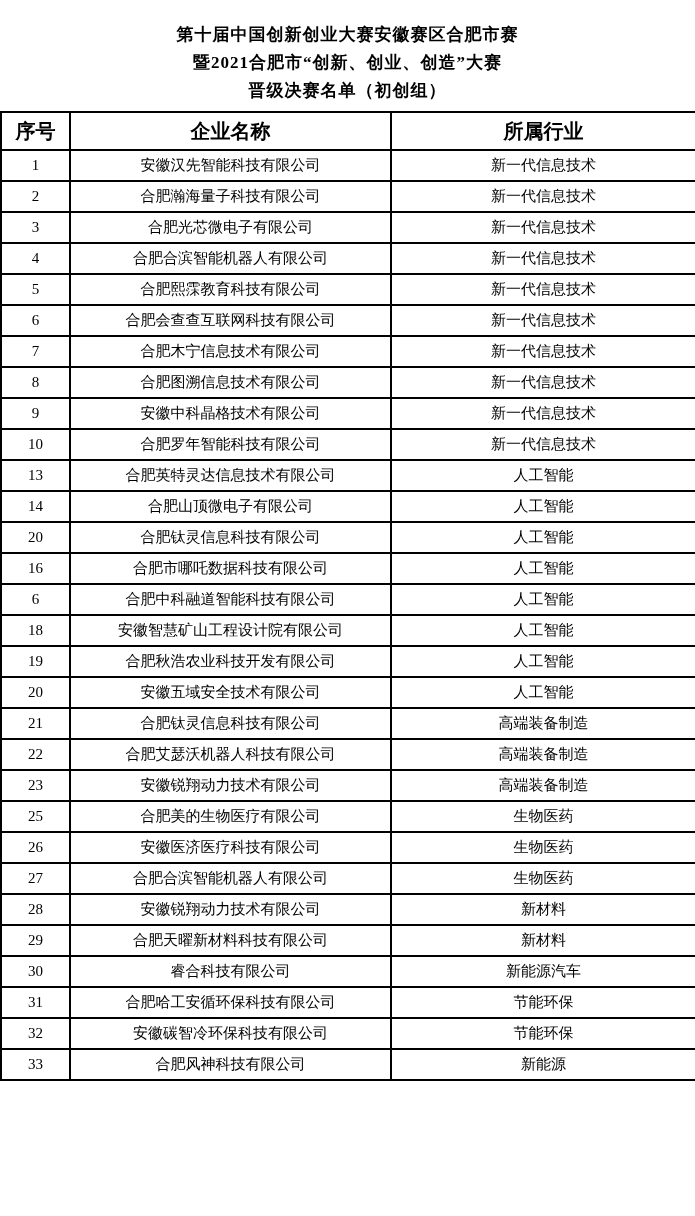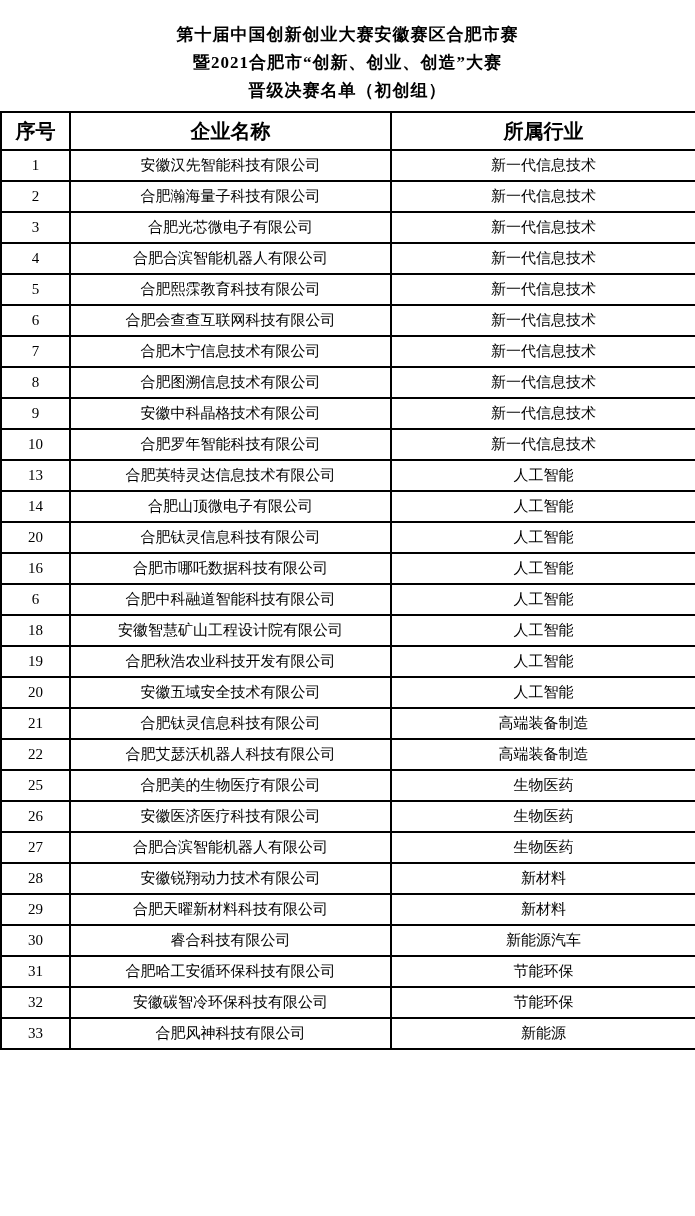--- a/index.html
+++ b/index.html
@@ -176,20 +176,25 @@
           <td>21</td>
           <td>合肥钛灵信息科技有限公司</td>
           <td>高端装备制造</td>
         </tr>
         <tr>
           <td>22</td>
           <td>合肥艾瑟沃机器人科技有限公司</td>
           <td>高端装备制造</td>
         </tr>
         <tr>
+          <td>23</td>
+          <td>安徽锐翔动力技术有限公司</td>
+          <td>高端装备制造</td>
+        </tr>
+        <tr>
           <td>25</td>
           <td>合肥美的生物医疗有限公司</td>
           <td>生物医药</td>
         </tr>
         <tr>
           <td>26</td>
           <td>安徽医济医疗科技有限公司</td>
           <td>生物医药</td>
         </tr>
         <tr>

